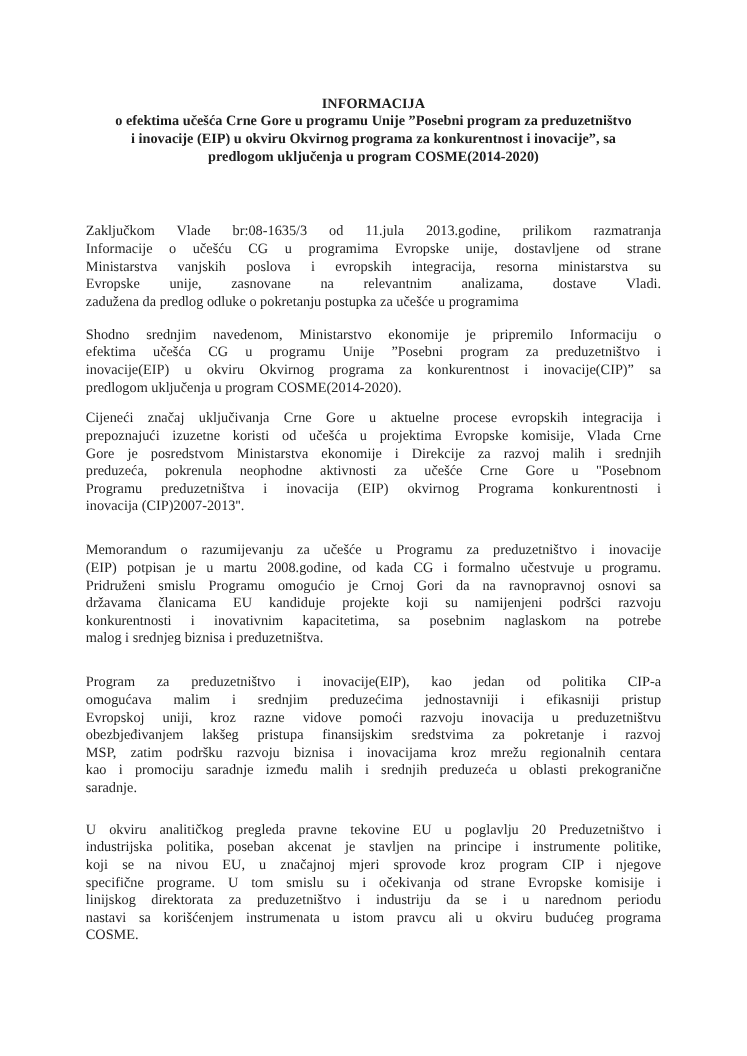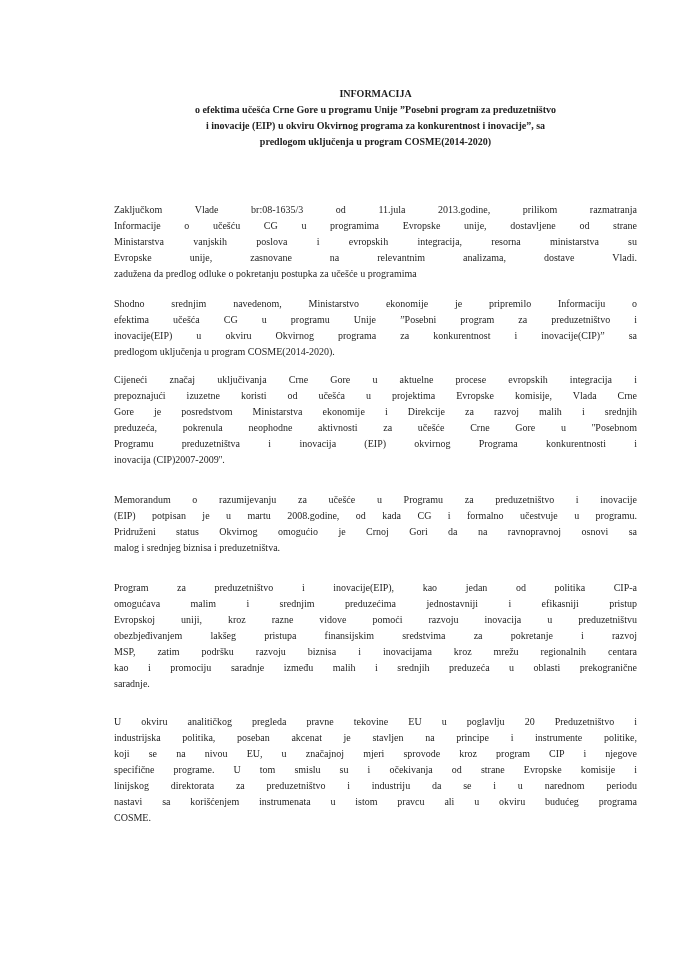--- a/index.html
+++ b/index.html
@@ -12,23 +12,22 @@
     overflow: hidden;
     margin: 0 auto;
     font-family: "Liberation Serif", "DejaVu Serif", serif;
   }
   .doc {
     position: absolute;
     left: 78px;
     top: 86px;
     width: 523px;
     color: #1e1e1e;
-    font-size: 10px;
+    font-size: 13px;
     line-height: 16px;
-    margin-left: 36px;
   }
   .title-block {
     font-weight: bold;
     text-align: center;
   }
   .title-block .heading {
     text-align: center;
   }
   .title-block .line {
     text-align: center;
@@ -74,26 +73,28 @@
           <div class="line">efektima učešća CG u programu Unije ”Posebni program za preduzetništvo i</div>
           <div class="line">inovacije(EIP) u okviru Okvirnog programa za konkurentnost i inovacije(CIP)” sa</div>
           <div class="line">predlogom uključenja u program COSME(2014-2020).</div>
         </div>
         <div class="para para-3">
           <div class="line">Cijeneći značaj uključivanja Crne Gore u aktuelne procese evropskih integracija i</div>
           <div class="line">prepoznajući izuzetne koristi od učešća u projektima Evropske komisije, Vlada Crne</div>
           <div class="line">Gore je posredstvom Ministarstva ekonomije i Direkcije za razvoj malih i srednjih</div>
           <div class="line">preduzeća, pokrenula neophodne aktivnosti za učešće Crne Gore u ''Posebnom</div>
           <div class="line">Programu preduzetništva i inovacija (EIP) okvirnog Programa konkurentnosti i</div>
-          <div class="line">inovacija (CIP)2007-2009''.</div>
+          <div class="line">inovacija (CIP)2007-2013''.</div>
         </div>
         <div class="para para-4">
           <div class="line">Memorandum o razumijevanju za učešće u Programu za preduzetništvo i inovacije</div>
           <div class="line">(EIP) potpisan je u martu 2008.godine, od kada CG i formalno učestvuje u programu.</div>
-          <div class="line">Pridruženi status Okvirnog omogućio je Crnoj Gori da na ravnopravnoj osnovi sa</div>
+          <div class="line">Pridruženi smislu Programu omogućio je Crnoj Gori da na ravnopravnoj osnovi sa</div>
+          <div class="line">državama članicama EU kandiduje projekte koji su namijenjeni podršci razvoju</div>
+          <div class="line">konkurentnosti i inovativnim kapacitetima, sa posebnim naglaskom na potrebe</div>
           <div class="line">malog i srednjeg biznisa i preduzetništva.</div>
         </div>
         <div class="para para-5">
           <div class="line">Program za preduzetništvo i inovacije(EIP), kao jedan od politika CIP-a</div>
           <div class="line">omogućava malim i srednjim preduzećima jednostavniji i efikasniji pristup</div>
           <div class="line">Evropskoj uniji, kroz razne vidove pomoći razvoju inovacija u preduzetništvu</div>
           <div class="line">obezbjeđivanjem lakšeg pristupa finansijskim sredstvima za pokretanje i razvoj</div>
           <div class="line">MSP, zatim podršku razvoju biznisa i inovacijama kroz mrežu regionalnih centara</div>
           <div class="line">kao i promociju saradnje između malih i srednjih preduzeća u oblasti prekogranične</div>
           <div class="line">saradnje.</div>

